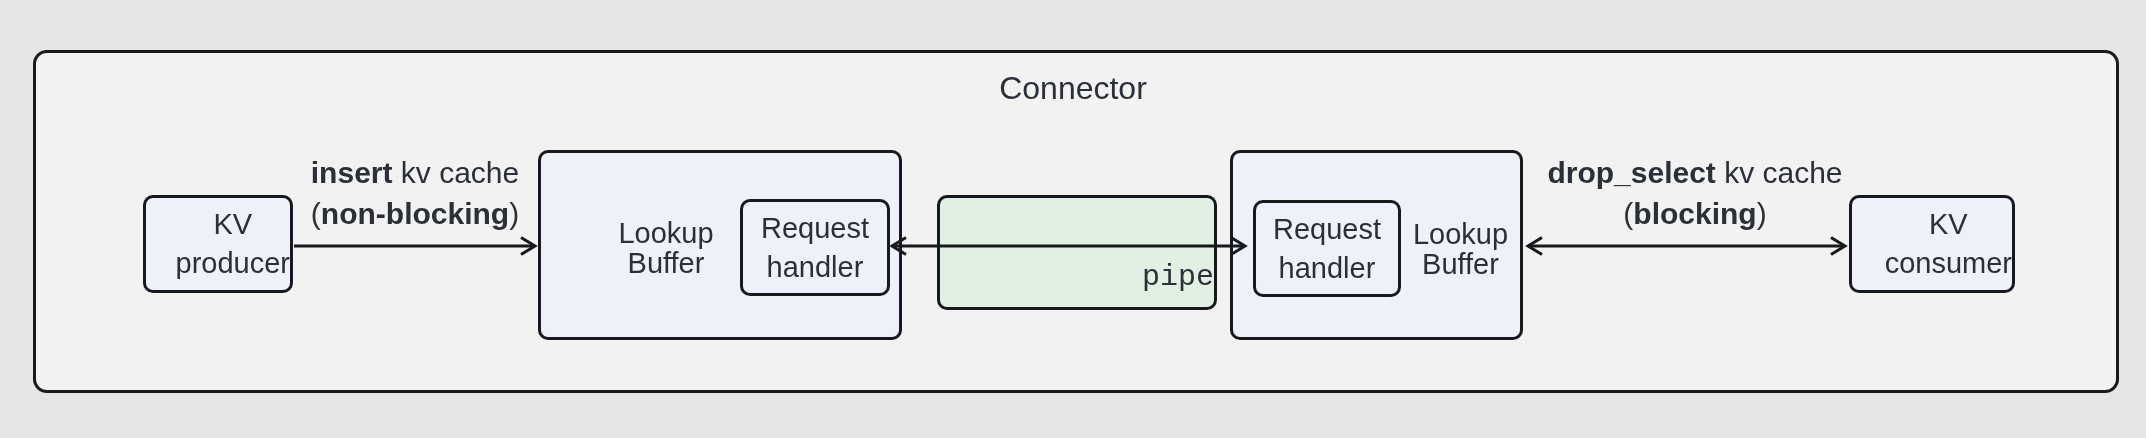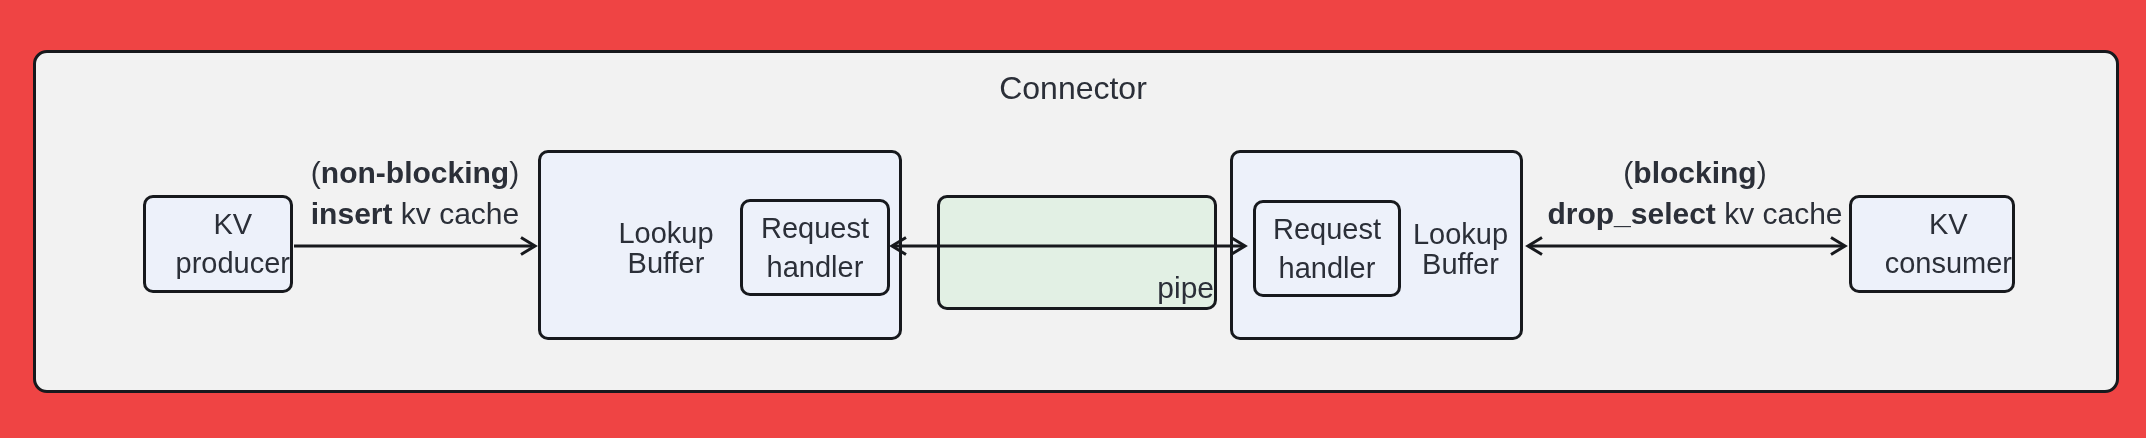--- a/index.html
+++ b/index.html
@@ -1,17 +1,17 @@
 <!DOCTYPE html>
 <html style="--container-fill: #f2f2f2; --node-fill: #edf1fa; --pipe-fill: #e2f0e4; --stroke: #17191d; --text: #2b2f38;"><head>
 <meta charset="utf-8">
 <style>
   html, body { margin:0; padding:0; background:#ffffff; }
   .stage {
-    position:relative; width:2146px; height:438px; background:#ef4444;
+    position:relative; width:2146px; height:438px; background:#e5e5e5;
     font-family:"Liberation Sans","DejaVu Sans",sans-serif;
     color:var(--text,#2b2f38);
   }
   .container {
     position:absolute; left:33px; top:50px; width:2086px; height:343px;
     box-sizing:border-box; background:var(--container-fill,#f2f2f2);
     border:3px solid var(--stroke,#17191d); border-radius:14px;
   }
   .title {
     position:absolute; left:0; right:0; top:70px; text-align:center;
@@ -40,21 +40,21 @@
     background:var(--node-fill,#edf1fa);
     border:3px solid var(--stroke,#17191d); border-radius:10px;
     display:flex; align-items:center; justify-content:center; text-align:center;
     font-size:29px; line-height:39px;
   }
   .lb-left  .sub-node { left:199px; top:46px; width:150px; height:97px; }
   .lb-right .sub-node { left:20px;  top:47px; width:148px; height:97px; }
   .pipe {
     left:937px; top:195px; width:280px; height:115px;
     background:var(--pipe-fill,#e2f0e4);
-    align-items:flex-end; font-size:30px; line-height:39px;
+    align-items:flex-end; padding-bottom:10px; font-size:30px; line-height:39px;font-family:Liberation Mono, monospace;
   }
   .edge-label {
     position:absolute; top:152px; width:400px; text-align:center;
     font-size:30px; line-height:41px;
   }
   .edge-label .b { font-weight:bold; }
   .edge-label-insert { left:215px; }
   .edge-label-drop   { left:1495px; }
   .arrows { position:absolute; left:0; top:0; width:2146px; height:438px; pointer-events:none; }
   .edge-stroke { stroke:var(--stroke,#17191d); stroke-width:3; fill:none; }
@@ -67,22 +67,22 @@
   <div class="container"></div>
 
   <div class="title">Connector</div>
 
   <div class="node kv-producer">
     <span class="node-label">KV
 producer</span>
   </div>
 
   <div class="edge-label edge-label-insert">
+    <div><span class="b">insert</span><span> kv cache</span></div>
     <div><span>(</span><span class="b">non-blocking</span><span>)</span></div>
-    <div><span class="b">insert</span><span> kv cache</span></div>
   </div>
 
   <div class="node lb-left">
     <span class="lb-text">Lookup
 Buffer</span>
     <div class="sub-node">
       <span class="node-label">Request
 handler</span>
     </div>
   </div>
@@ -94,22 +94,22 @@
   <div class="node lb-right">
     <div class="sub-node">
       <span class="node-label">Request
 handler</span>
     </div>
     <span class="lb-text">Lookup
 Buffer</span>
   </div>
 
   <div class="edge-label edge-label-drop">
+    <div><span class="b">drop_select</span><span> kv cache</span></div>
     <div><span>(</span><span class="b">blocking</span><span>)</span></div>
-    <div><span class="b">drop_select</span><span> kv cache</span></div>
   </div>
 
   <div class="node kv-consumer">
     <span class="node-label">KV
 consumer</span>
   </div>
 
   <svg class="arrows" viewBox="0 0 2146 438" xmlns="http://www.w3.org/2000/svg">
     <g>
       <line class="edge-stroke" x1="294" y1="246" x2="532" y2="246"></line>

